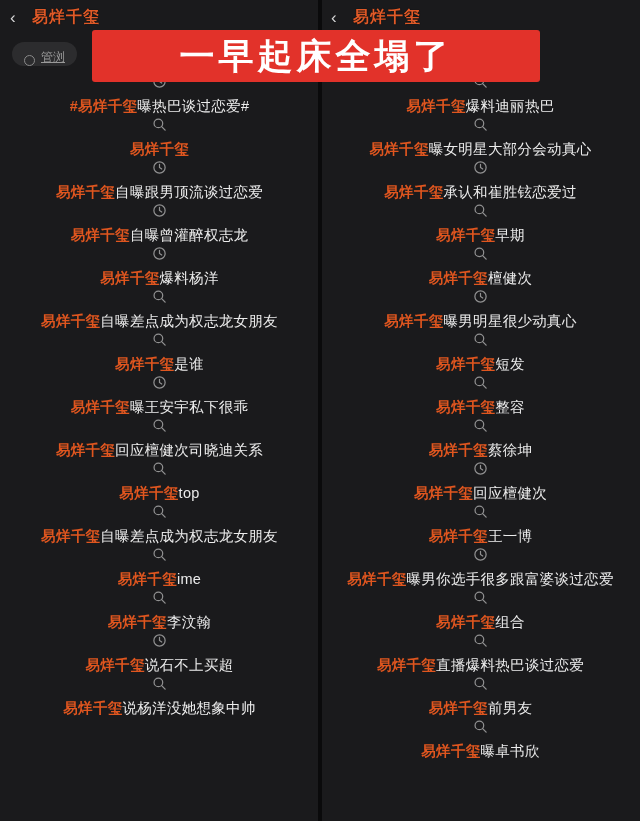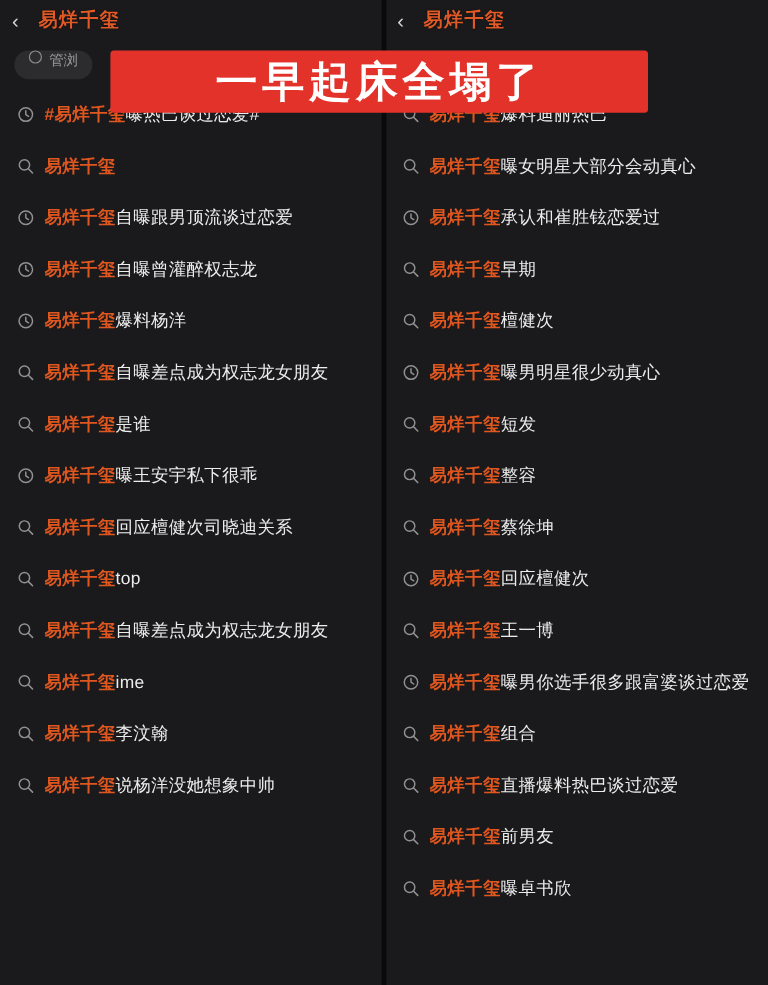--- a/index.html
+++ b/index.html
@@ -27,45 +27,45 @@
   }
   .hdr-title{
     font-size:16px;font-weight:bold;letter-spacing:1px;
     color:#e05a28;
     text-shadow:0 0 1px #000;
   }
   
   .pillrow{height:40px;display:flex;align-items:center;padding:0 12px;}
   .pill{
     background:#2c2c2e;border-radius:14px;height:24px;
-    display:flex;align-items:flex-start;gap:6px;padding:0 12px;
-    font-size:12px;color:#9a9a9a;
+    display:flex;align-items:flex-end;gap:6px;padding:0 12px;
+    font-size:12px;color:#9a9a9a;text-decoration:underline;
   }
   .pill .dot{
     width:9px;height:9px;border-radius:50%;
     border:1.5px solid #8a8a8a;display:inline-block;
   }
   .spacer{height:40px;}
   
   .banner{
-    position:absolute;left:92px;top:42px;width:448px;height:52px;
+    position:absolute;left:92px;top:30px;width:448px;height:52px;
     background:#e2322a;border-radius:3px;
     display:flex;align-items:center;justify-content:center;
     z-index:20;
   }
   .banner span{
     color:#fff;font-weight:bold;font-size:35px;letter-spacing:4px;
     font-family:"DejaVu Sans",sans-serif;
     white-space:nowrap;
   }
   
   .list{padding:0 2px;}
   .row{
     display:flex;align-items:center;gap:8px;
-    height:43px;padding:0 12px;
+    height:43px;padding:0 12px;flex-direction:column;
   }
   .ic{
     width:15px;height:15px;flex:none;position:relative;opacity:.75;
   }
   .ic svg{display:block;}
   .txt{
     font-size:14.5px;white-space:nowrap;overflow:hidden;
     letter-spacing:.3px;
   }
   .kw{color:#e0561f;font-weight:bold;}
@@ -206,20 +206,29 @@
             <svg width="15" height="15" viewBox="0 0 16 16">
               <circle cx="6.8" cy="6.8" r="4.6" fill="none" stroke="#b9b9b9" stroke-width="1.3"></circle>
               <path d="M10.3 10.3L14 14" stroke="#b9b9b9" stroke-width="1.4" stroke-linecap="round"></path>
             </svg>
           </span>
           <div class="txt"><span class="kw">易烊千玺</span><span class="rest">李汶翰</span></div>
         </div>
         <div class="row">
           <span class="ic">
             <svg width="15" height="15" viewBox="0 0 16 16">
+              <circle cx="8" cy="8" r="6" fill="none" stroke="#b9b9b9" stroke-width="1.3"></circle>
+              <path d="M8 4.6V8l2.4 1.6" fill="none" stroke="#b9b9b9" stroke-width="1.3" stroke-linecap="round"></path>
+            </svg>
+          </span>
+          <div class="txt"><span class="kw">易烊千玺</span><span class="rest">说石不上买超</span></div>
+        </div>
+        <div class="row">
+          <span class="ic">
+            <svg width="15" height="15" viewBox="0 0 16 16">
               <circle cx="6.8" cy="6.8" r="4.6" fill="none" stroke="#b9b9b9" stroke-width="1.3"></circle>
               <path d="M10.3 10.3L14 14" stroke="#b9b9b9" stroke-width="1.4" stroke-linecap="round"></path>
             </svg>
           </span>
           <div class="txt"><span class="kw">易烊千玺</span><span class="rest">说杨洋没她想象中帅</span></div>
         </div>
       </div>
   </div>
 
   <div class="screen right">

